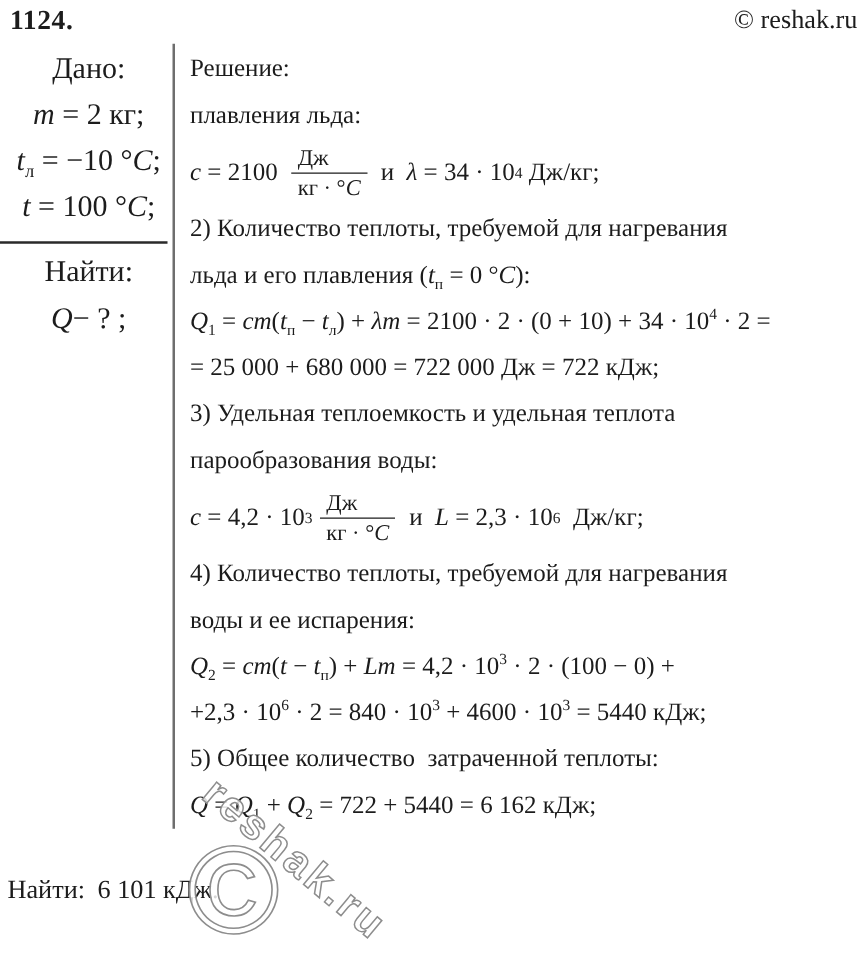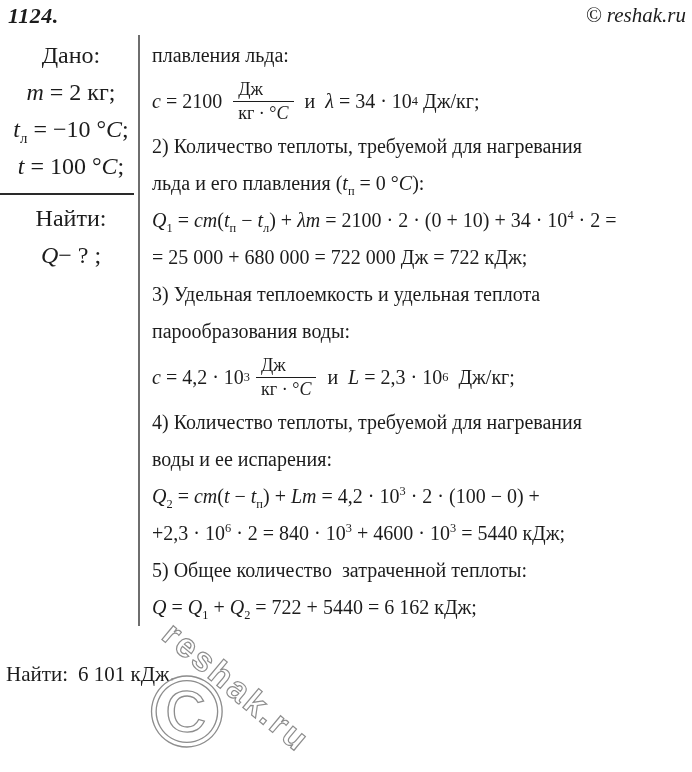--- a/index.html
+++ b/index.html
@@ -12,21 +12,20 @@
     font-family: "Liberation Serif", "DejaVu Serif", serif;
     overflow: hidden;
     box-sizing: border-box;
   }
   .header {
     display: flex;
     justify-content: space-between;
     align-items: flex-start;
     padding: 3px 6px 0 8px;
     height: 30px;
-    font-style: italic;
   }
   .problem-number { font-weight: bold; font-size: 22px; letter-spacing: 0.5px; }
   .site-credit { font-size: 21px; text-align: right; }
 
   .columns { display: flex; margin-top: 2px; }
   .left-col {
     width: 138px;
     box-sizing: border-box;
     padding: 2px 4px 0 8px;
     font-size: 24px;
@@ -105,20 +104,21 @@
       <div class="line">Дано:</div>
       <div class="line"><i>m</i> = 2 кг;</div>
       <div class="line"><i>t</i><sub>л</sub> = −10 °<i>C</i>;</div>
       <div class="line"><i>t</i> = 100 °<i>C</i>;</div>
       <hr class="given-divider">
       <div class="line">Найти:</div>
       <div class="line"><i>Q</i>− ? ;</div>
     </div>
 
     <div class="right-col">
+      <div class="line">Решение:</div>
       <div class="line">плавления льда:</div>
       <div class="line frac-line"><i>c</i> = 2100 <span class="frac"><span class="num">Дж</span><span class="den">кг · °<i>C</i></span></span> и  <i>λ</i> = 34 · 10<sup>4</sup> Дж/кг;</div>
       <div class="line">2) Количество теплоты, требуемой для нагревания</div>
       <div class="line">льда и его плавления (<i>t</i><sub>п</sub> = 0 °<i>C</i>):</div>
       <div class="line"><i>Q</i><sub>1</sub> = <i>cm</i>(<i>t</i><sub>п</sub> − <i>t</i><sub>л</sub>) + <i>λm</i> = 2100 · 2 · (0 + 10) + 34 · 10<sup>4</sup> · 2 =</div>
       <div class="line">= 25 000 + 680 000 = 722 000 Дж = 722 кДж;</div>
       <div class="line">3) Удельная теплоемкость и удельная теплота</div>
       <div class="line">парообразования воды:</div>
       <div class="line frac-line"><i>c</i> = 4,2 · 10<sup>3</sup> <span class="frac"><span class="num">Дж</span><span class="den">кг · °<i>C</i></span></span> и  <i>L</i> = 2,3 · 10<sup>6</sup>  Дж/кг;</div>
       <div class="line">4) Количество теплоты, требуемой для нагревания</div>

